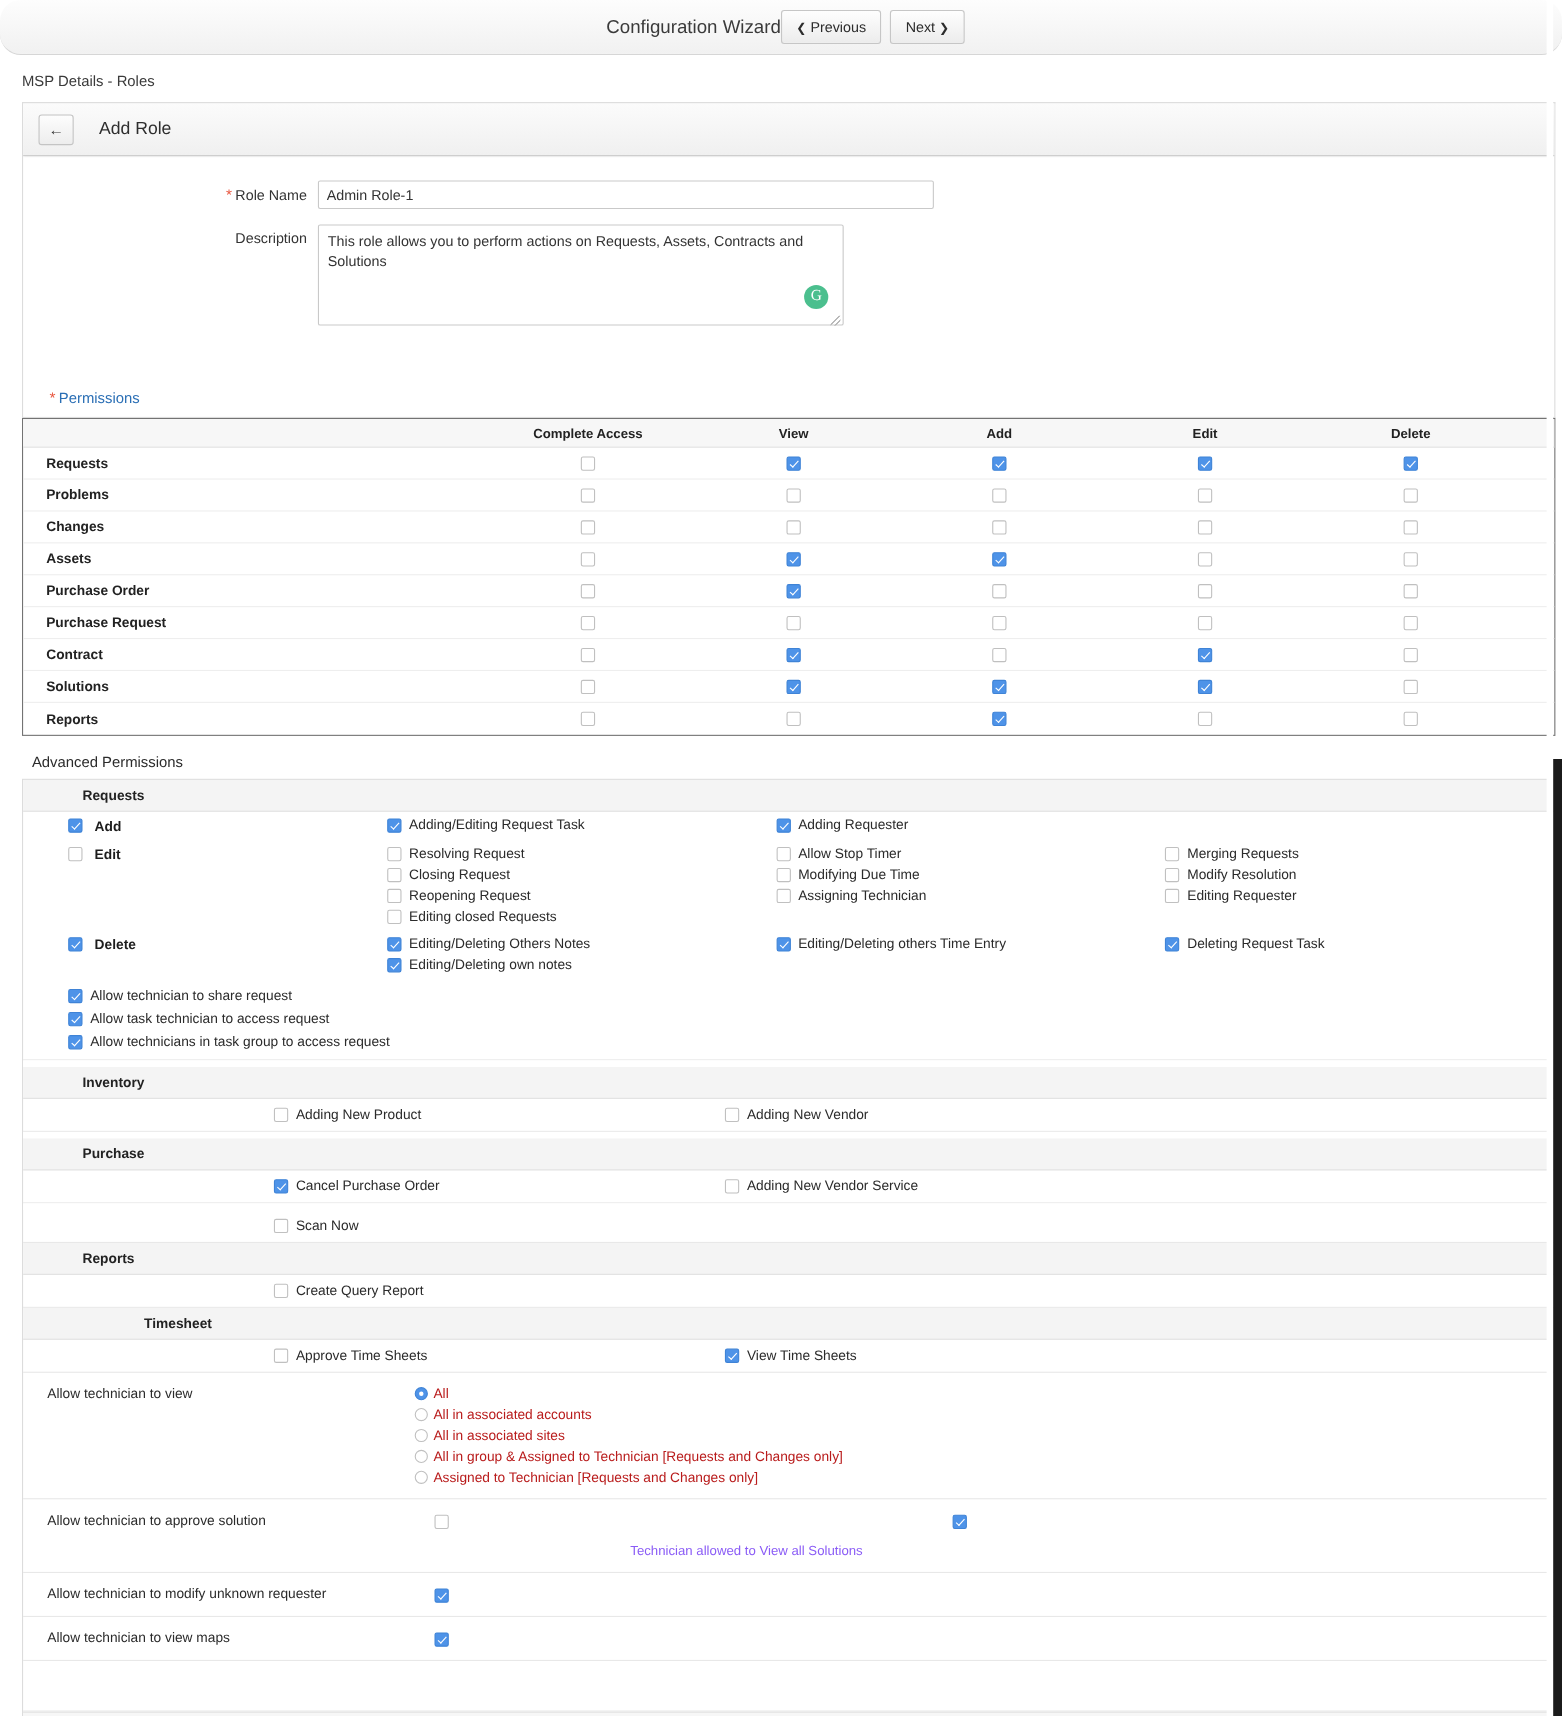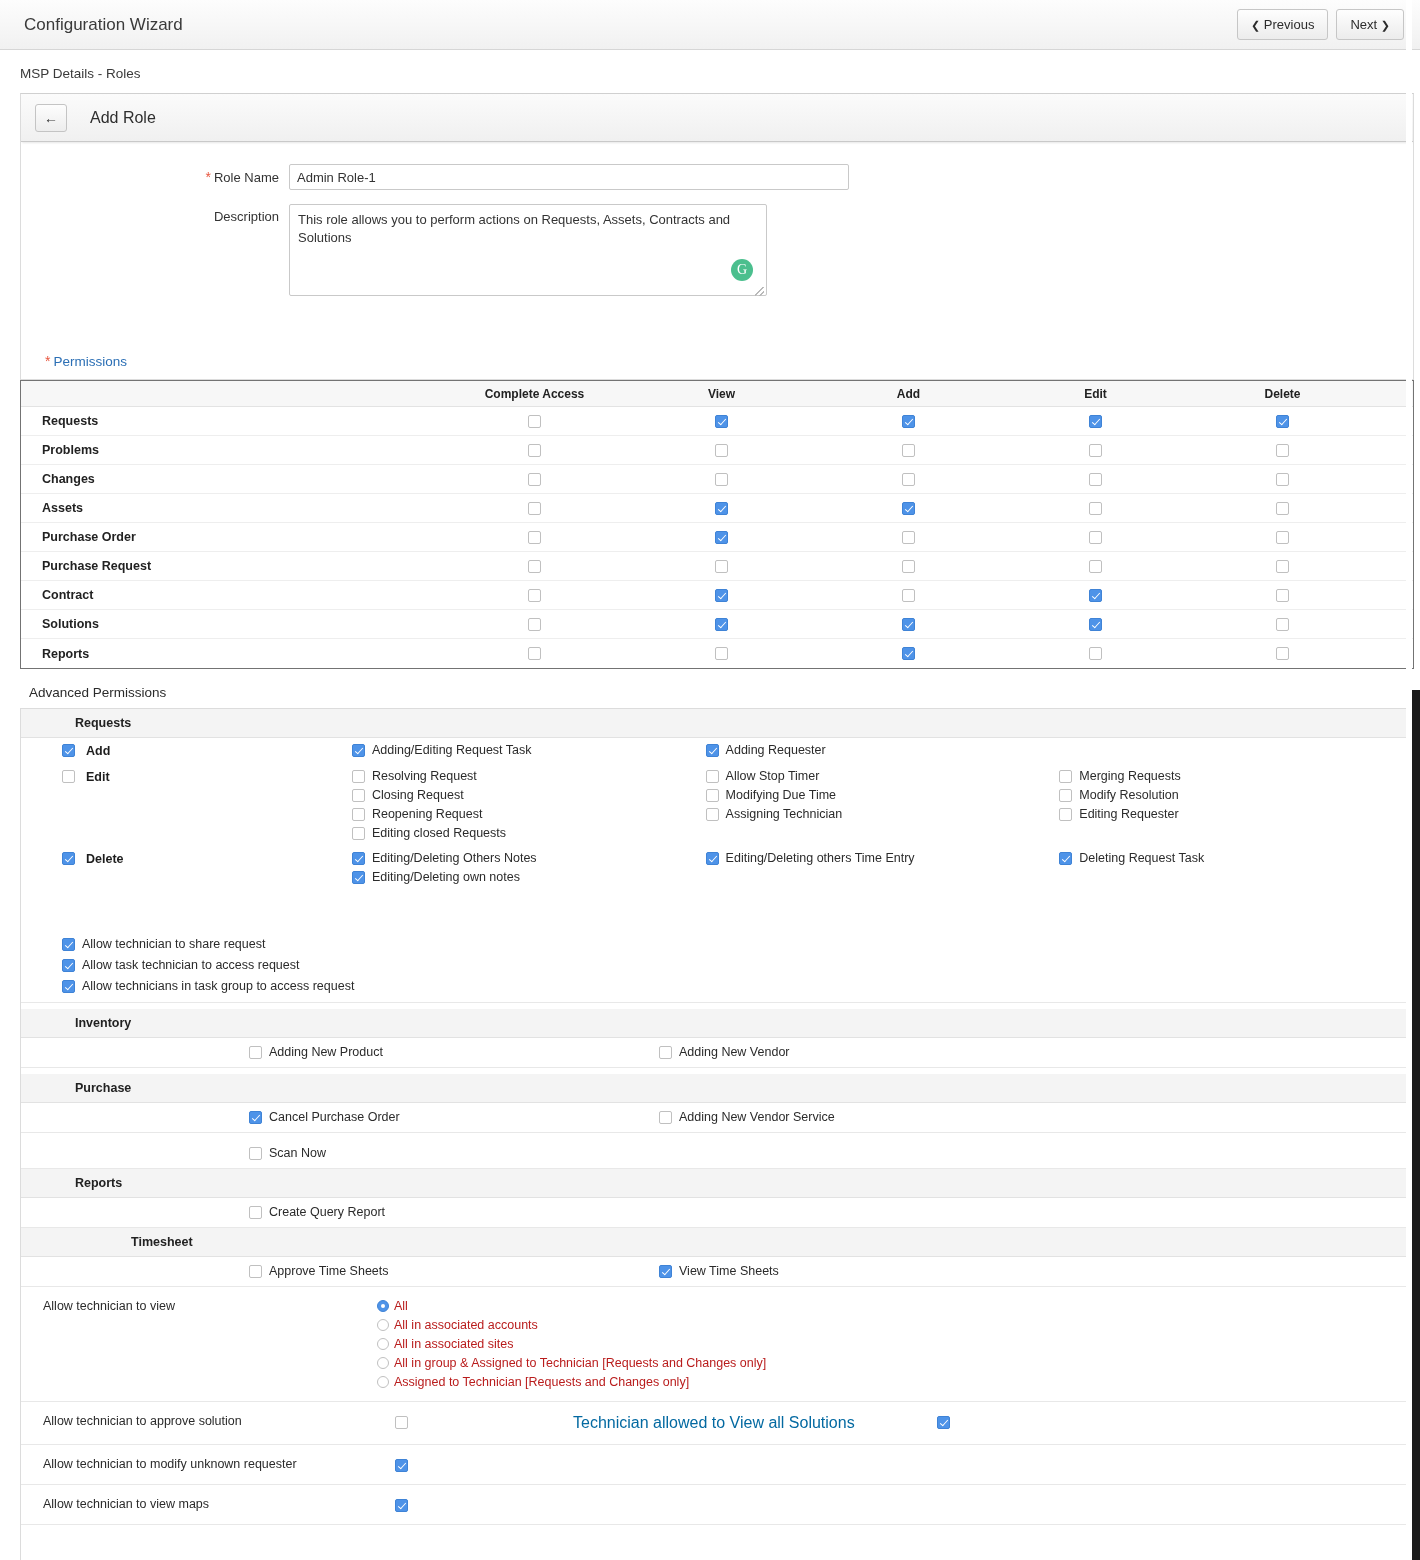--- a/index.html
+++ b/index.html
@@ -9,22 +9,23 @@
     font-family:"Liberation Sans", sans-serif;
     font-size:13px; color:#333; background:#fff;
     overflow:hidden;
   }
 
   
   .topbar{
     height:50px; width:100%;
     background:linear-gradient(#fdfdfd,#f1f1f1);
     border-bottom:1px solid #d6d6d6;
-    display:flex; align-items:center; justify-content:space-between;
+    display:flex; align-items:center; justify-content:center;
     padding:0 16px;
+    border-radius:19px;
   }
   .topbar-title{ font-size:17px; color:#3a3a3a; padding-left:8px;}
   .topbar-btns{ display:flex; gap:8px; }
   .wiz-btn{
     background:linear-gradient(#fefefe,#ececec);
     border:1px solid #c6c6c6; border-radius:3px;
     padding:7px 13px; font-size:13px; color:#2c2c2c;
     cursor:pointer; white-space:nowrap;
   }
   .chev{ font-size:11px; }
@@ -140,34 +141,34 @@
     padding:6px 0 6px 0; align-items:flex-start;
   }
   .arow:last-child{ border-bottom:none; }
   .a-lead{ width:341px; display:flex; align-items:flex-start; padding-left:41px; }
   .a-lead .lbl{ margin-left:11px; font-weight:bold; font-size:12.5px; color:#1d1d1d; }
   .a-col{ width:366px; display:flex; flex-direction:column; gap:6px; }
   .citem{ display:flex; align-items:flex-start; gap:7px; }
   .citem .t{ font-size:12.5px; color:#2b2b2b; line-height:13px; }
 
   .plain-list{ padding:9px 0 9px 41px; display:flex; flex-direction:column; gap:8px;
-               border-bottom:1px solid #e8e8e8;margin-top:39px;}
+               border-bottom:1px solid #e8e8e8;}
   .plain-list .citem .t{ font-size:12.5px; }
 
   .single-row{ display:flex; padding:8px 0 8px 228px; border-bottom:1px solid #e8e8e8; }
   .single-row .slot{ width:410px; display:flex; align-items:flex-start; gap:7px; }
 
   
   .opt-row{ display:flex; border-bottom:1px solid #e8e8e8; padding:12px 0 12px 0; align-items:flex-start; }
   .opt-label{ width:356px; padding-left:22px; font-size:12.5px; color:#2b2b2b; }
   .radio-list{ display:flex; flex-direction:column; gap:5px; }
   .radio-item{ display:flex; align-items:center; gap:5px; }
   .radio-item .t{ font-size:12.5px; color:#b91c1c; }
   .opt-ctrl{ width:196px; display:flex; justify-content:flex-start; padding-left:18px; padding-top:2px;}
-  .opt-sub{ font-size:16px; color:#0369a1; }
+  .opt-sub{ font-size:12px; color:#8b5cf6;margin-top:28px; }
   .opt-pad{ height:46px; border-bottom:1px solid #e8e8e8; }
 
   
   .footer{
     background:#f7f7f7; border-top:1px solid #e0e0e0;
     padding:14px 0; display:flex; justify-content:center; gap:12px;
   }
   .btn-pri{
     background:#4a90d9; border:1px solid #3f82c6; color:#fff;
     padding:7px 16px; border-radius:3px; font-size:13px; cursor:pointer;

